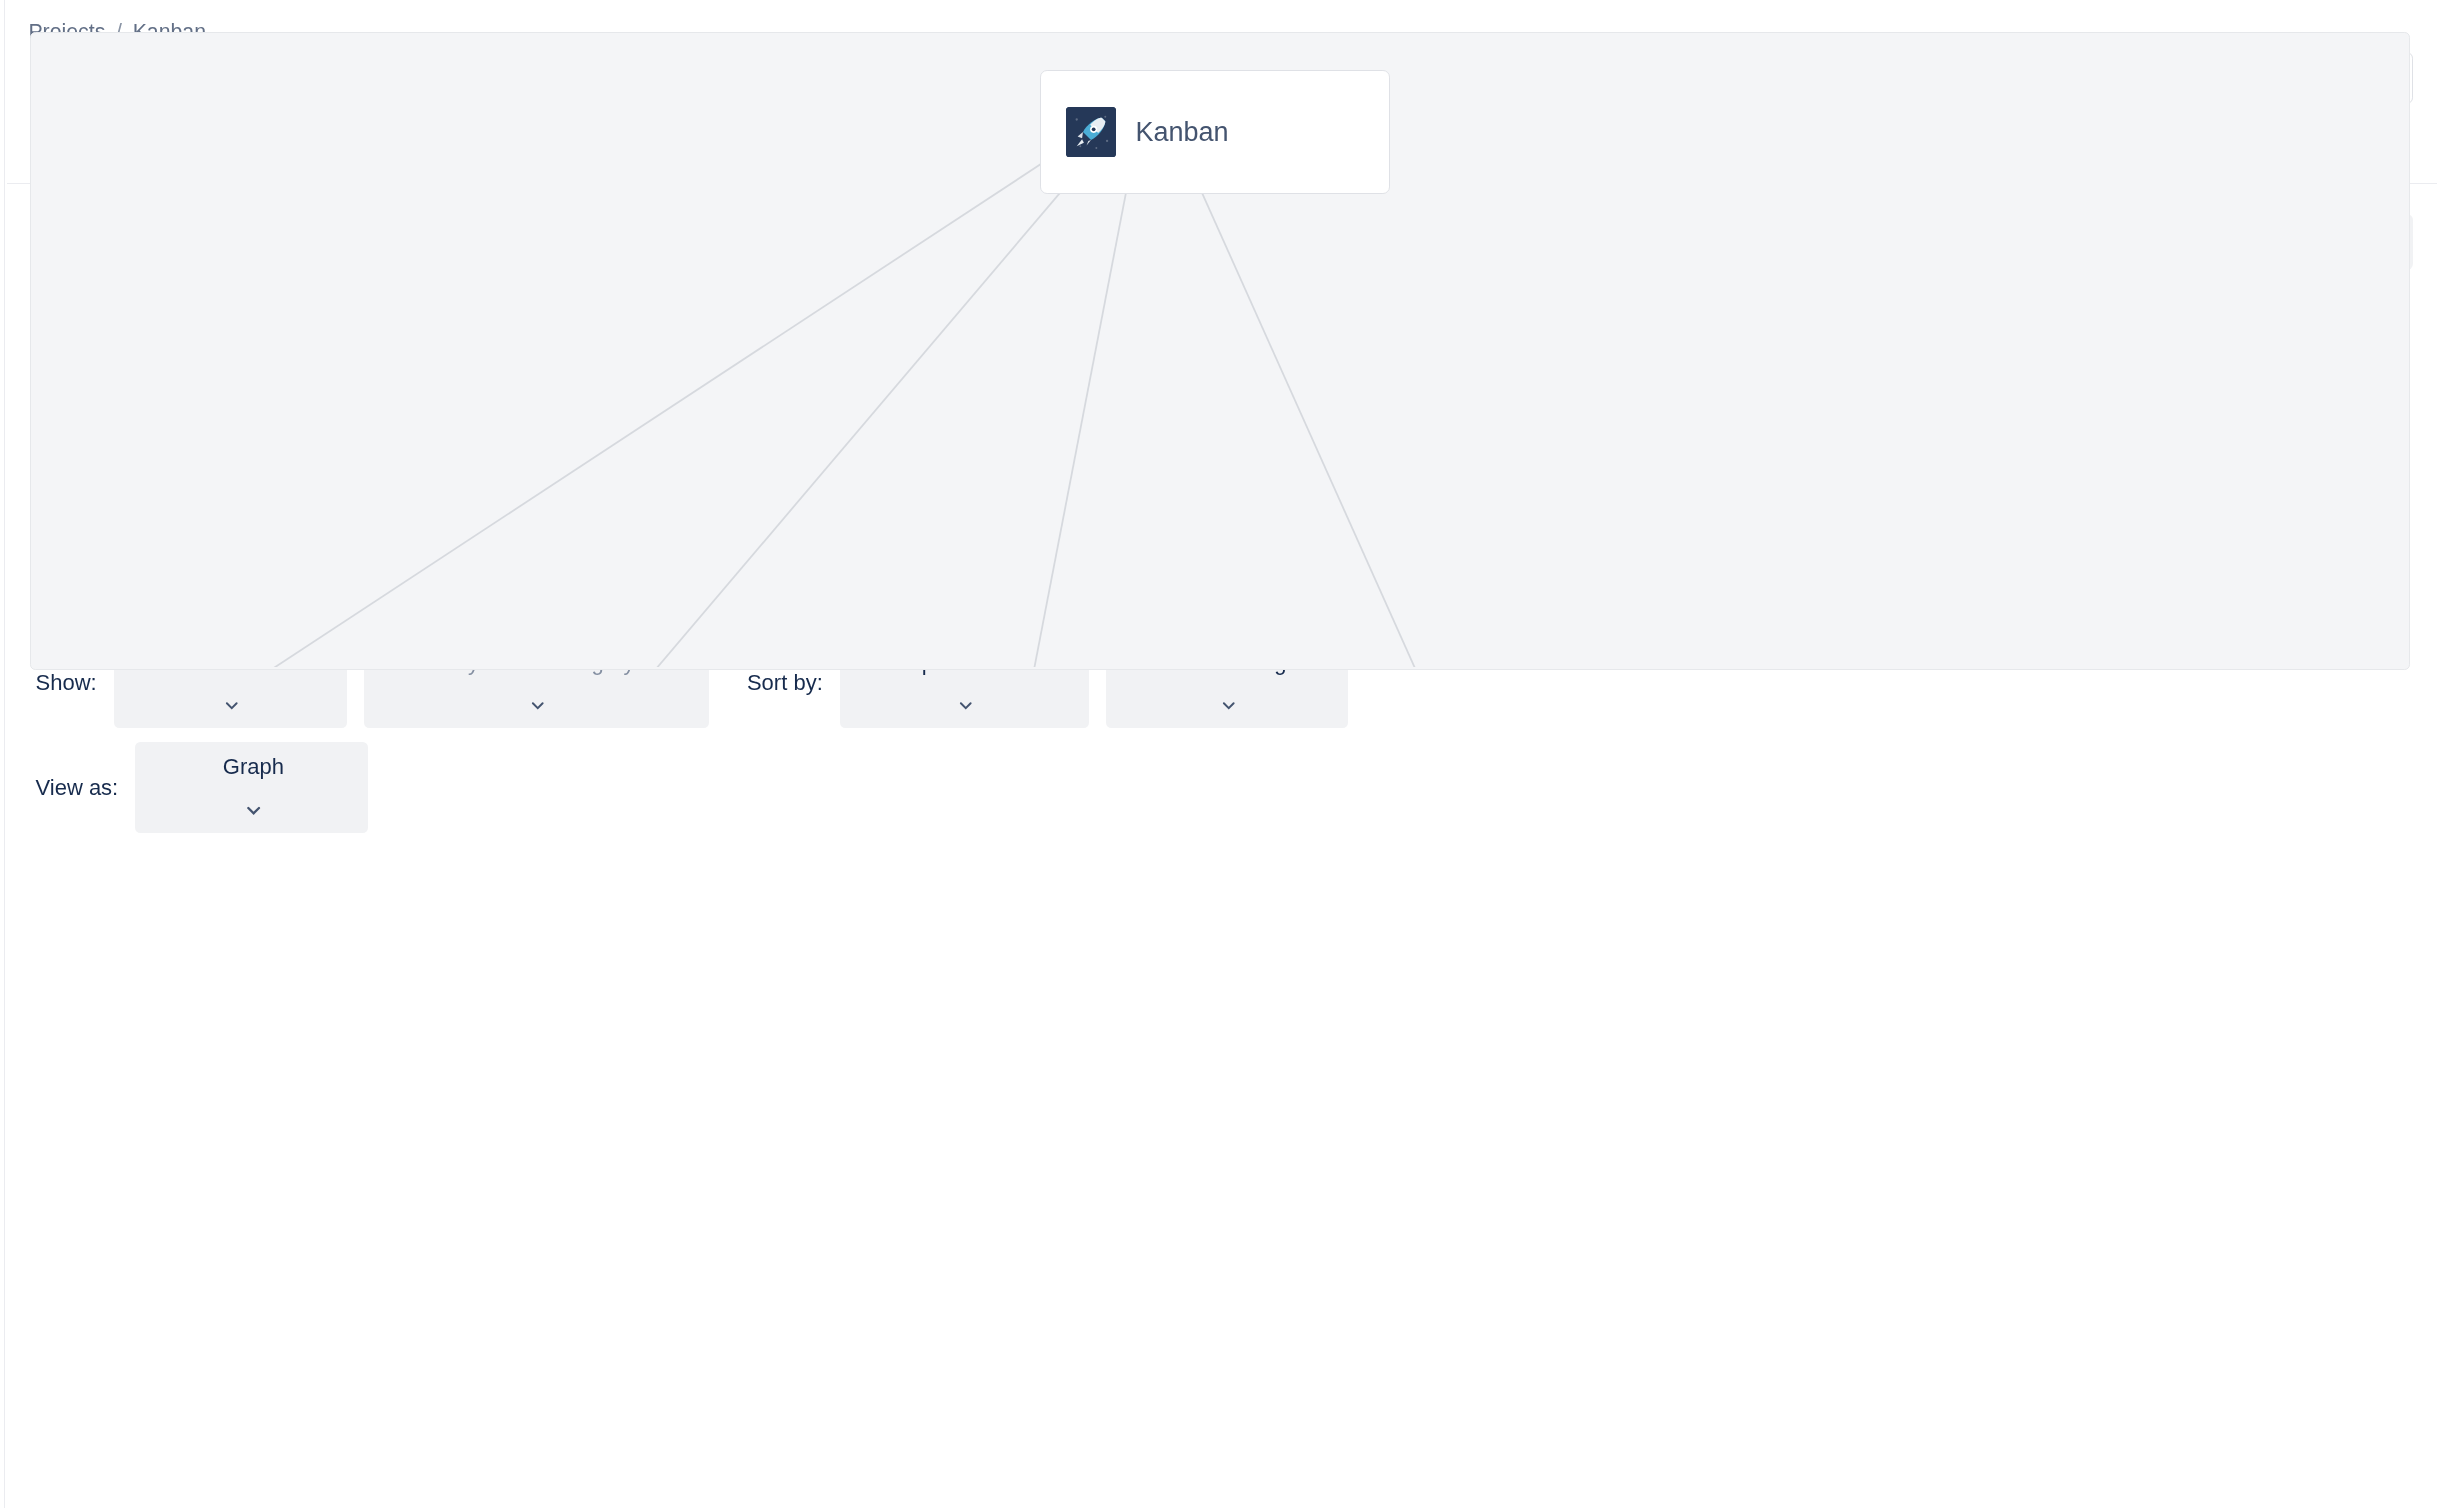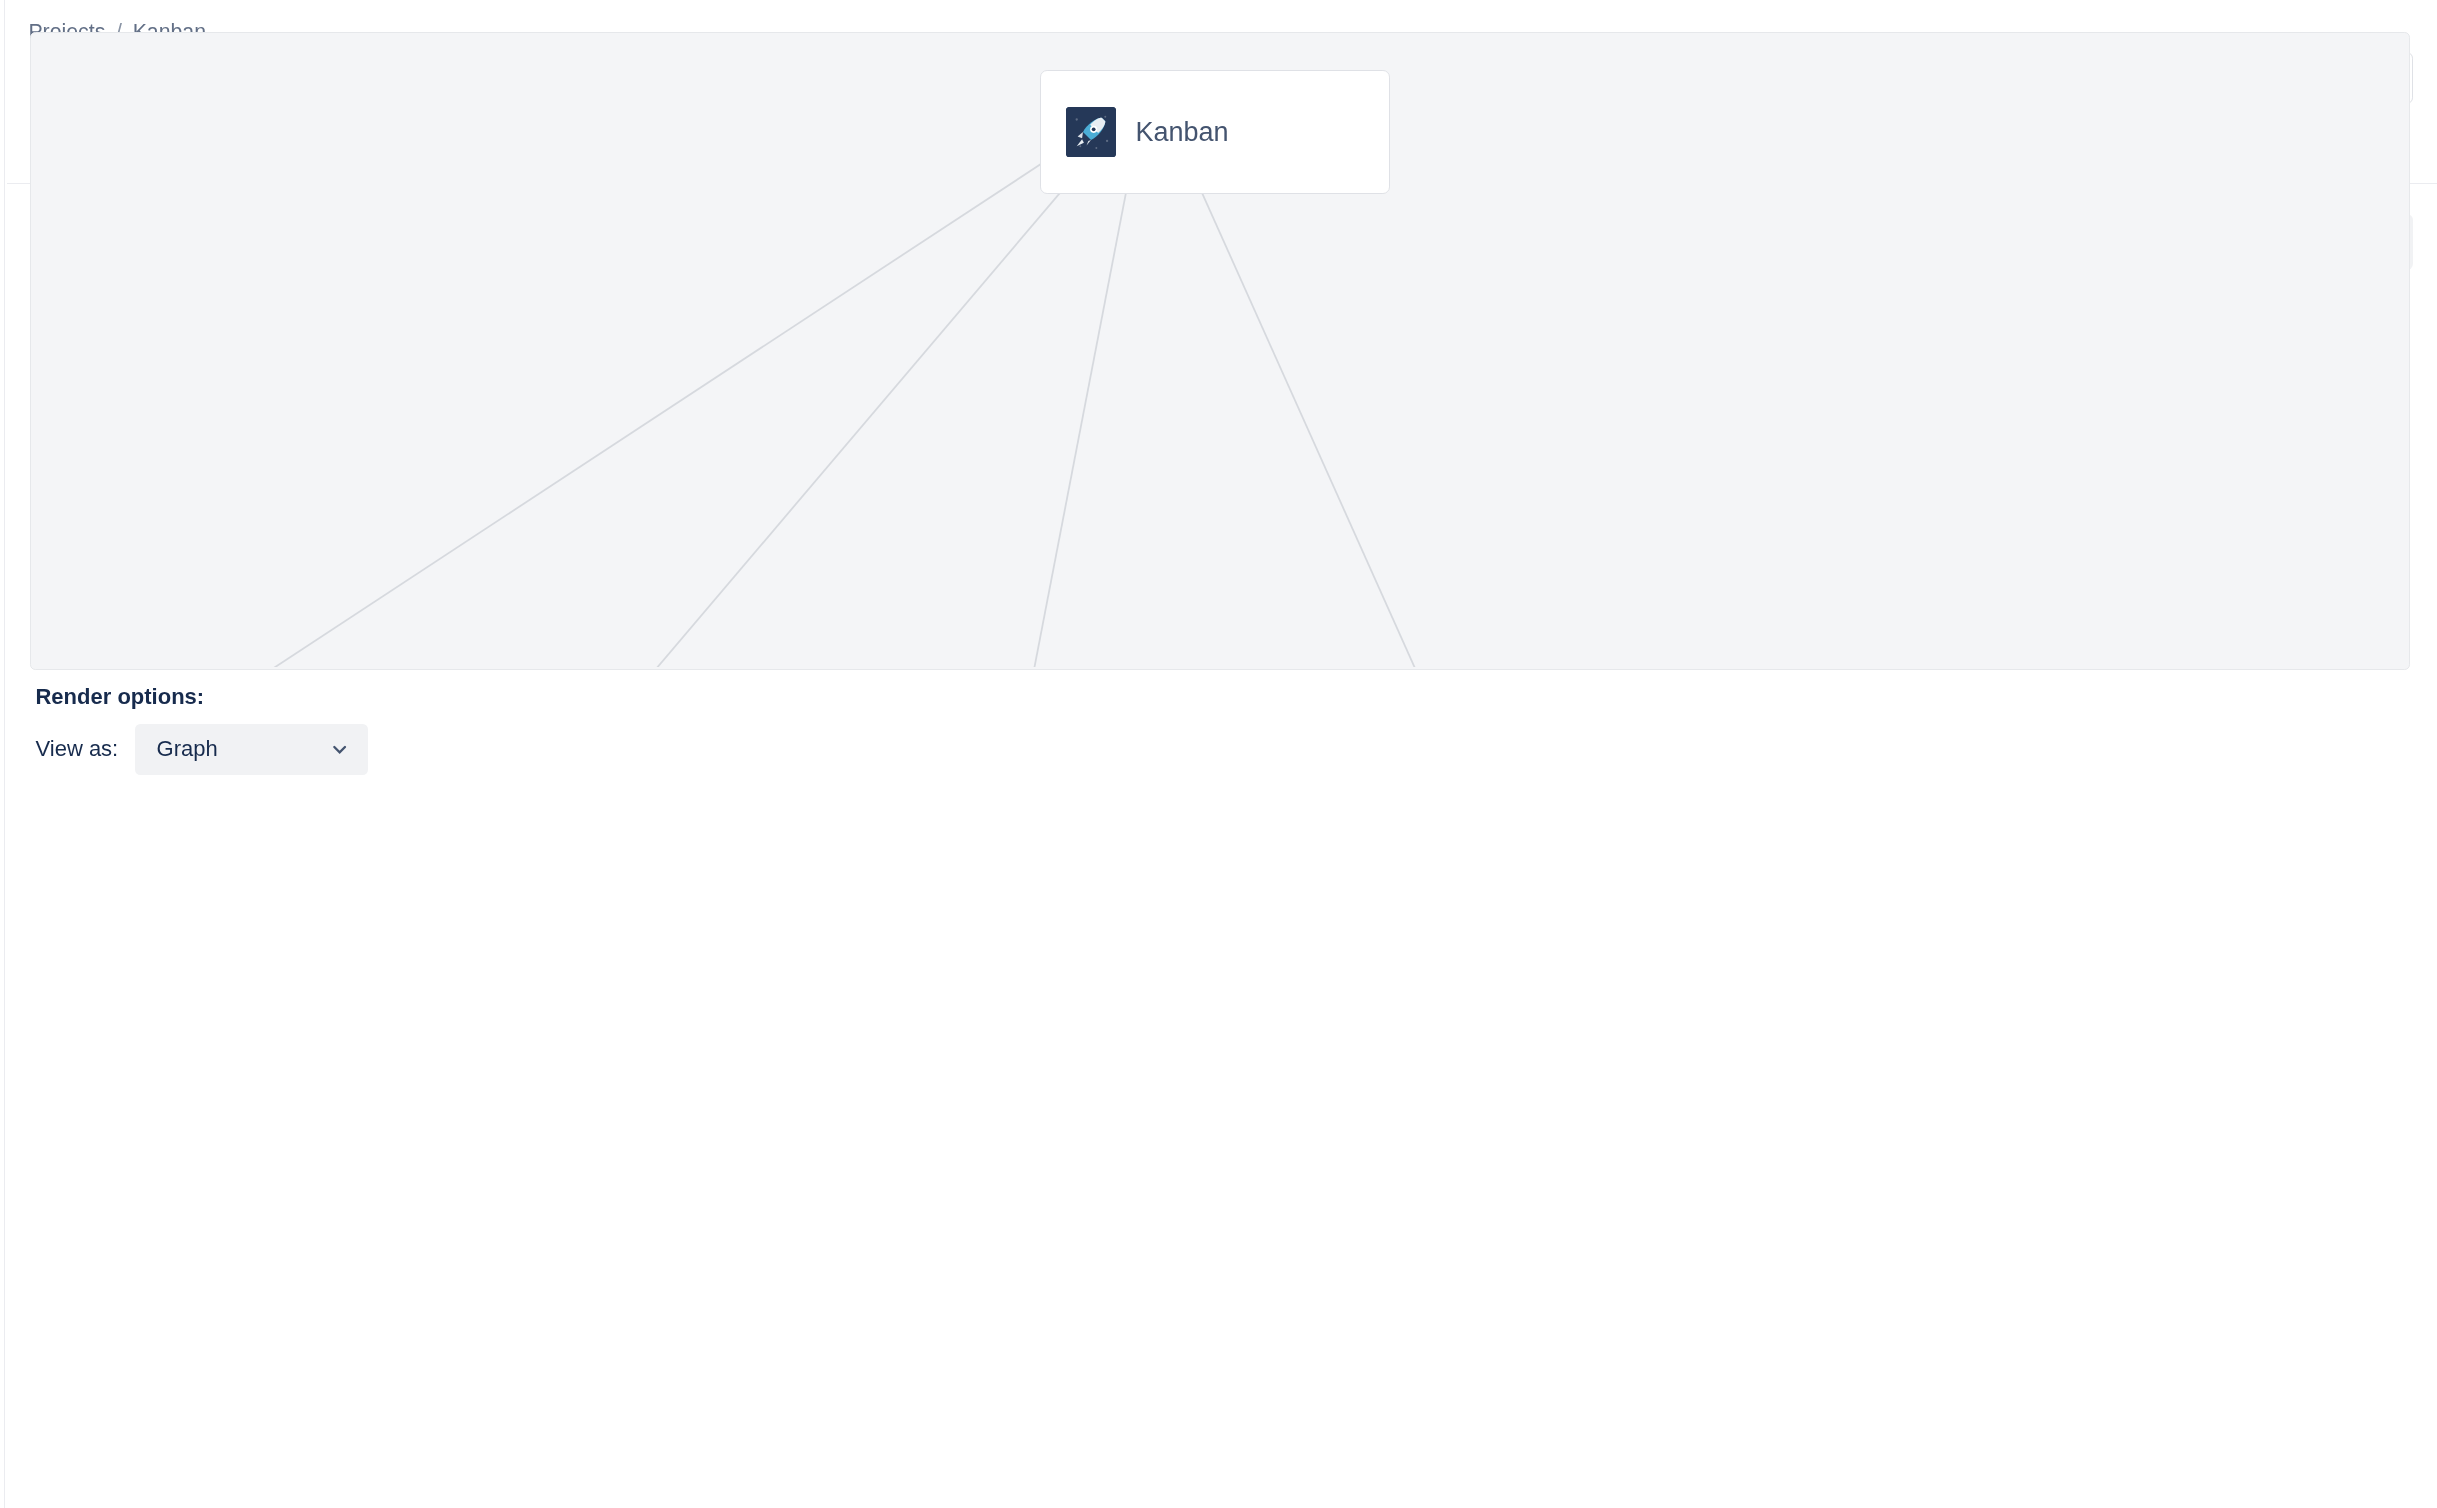--- a/index.html
+++ b/index.html
@@ -143,20 +143,21 @@
     font-size: 22px; color: #172B4D; margin-right: 16px;
   }
   .select {
     display: flex; align-items: center; justify-content: space-between;
     gap: 19.5px;
     background: #F1F2F4; border: none; border-radius: 5.3px;
     padding: 12.4px 18px 12.4px 21.3px;
     font-size: 22px; color: #172B4D;
     cursor: pointer; margin-right: 16px;
     white-space: nowrap;
+    flex-direction: column;
   }
   .select.placeholder { color: #8590A2; }
   .select .chev { color: #44546F; display: flex; align-items: center; }
   .sel-w1 { min-width: 220px; }
   .sel-w2 { min-width: 327px; }
   .sel-w3 { min-width: 238px; }
   .sel-w4 { min-width: 229px; }
   .sel-w5 { min-width: 233px; }
   .sel-w6 { min-width: 345px; }
   .sel-w7 { min-width: 249px; }
@@ -476,21 +477,20 @@
       <div class="select sel-w8">
         <span>Descending</span>
         <span class="chev">
           <svg width="19.5" height="19.5" viewBox="0 0 24 24" fill="none" stroke="#44546F" stroke-width="2.4" stroke-linecap="round">
               <path d="M6 9l6 6 6-6"></path>
             </svg>
         </span>
       </div>
     </div>
 
-    <div class="section-label group-label">Render options:</div>
     <div class="row controls">
       <span class="inline-label">View as:</span>
       <div class="select sel-w9">
         <span>Graph</span>
         <span class="chev">
           <svg width="21.3" height="21.3" viewBox="0 0 24 24" fill="none" stroke="#44546F" stroke-width="2.6" stroke-linecap="round">
               <path d="M6 9l6 6 6-6"></path>
             </svg>
         </span>
       </div>

